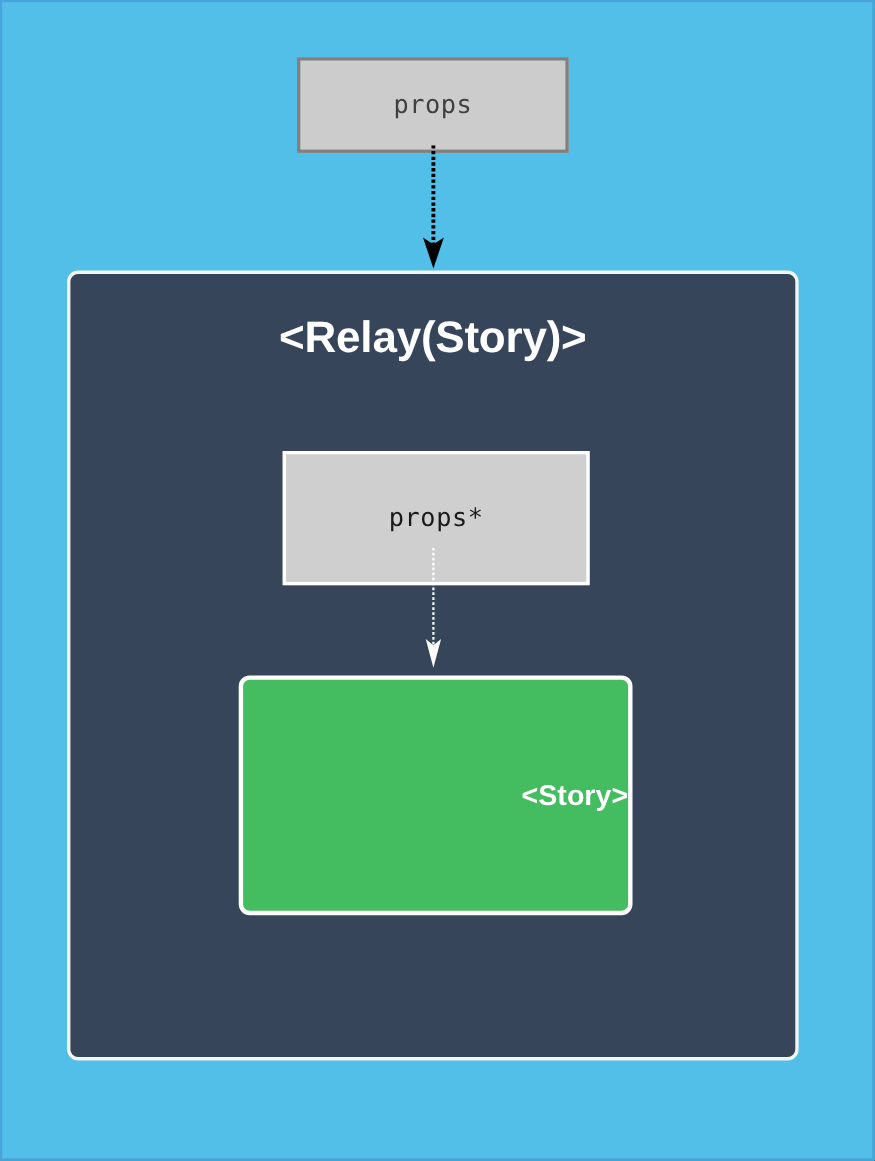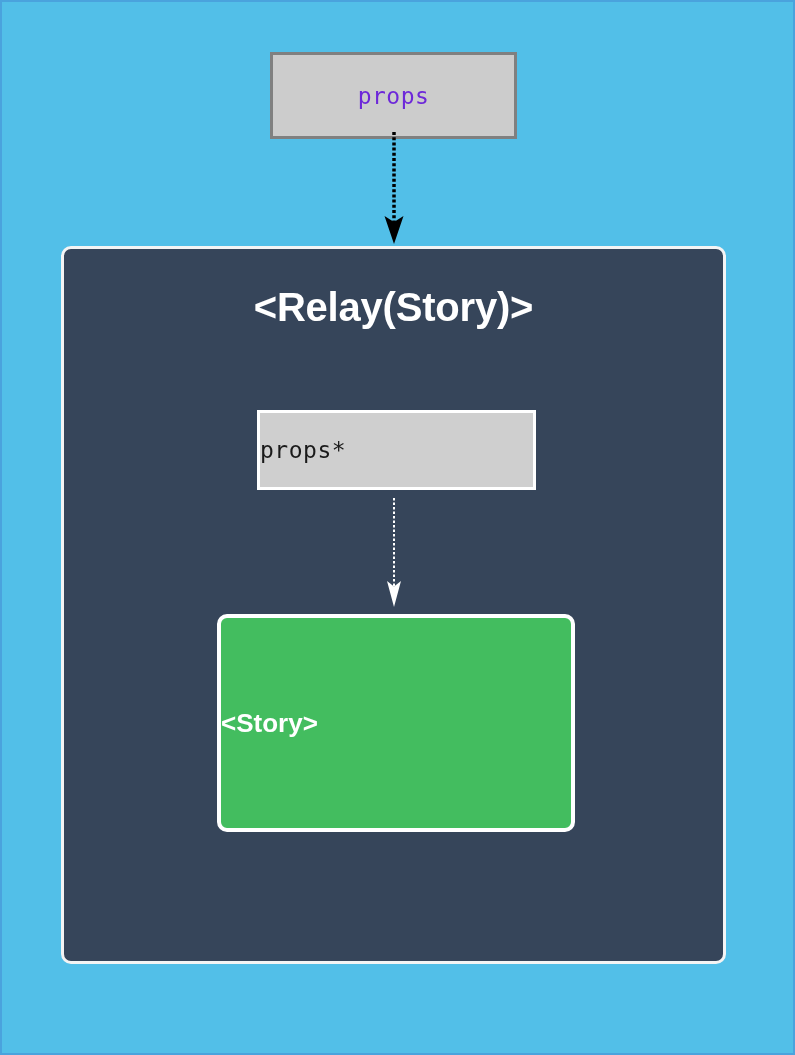--- a/index.html
+++ b/index.html
@@ -33,21 +33,21 @@
     background: #cccccc;
     border: 3px solid #808080;
     box-sizing: border-box;
     display: flex;
     align-items: center;
     justify-content: center;
   }
   .box-props-outer .label {
     font-family: "DejaVu Sans Mono", "Liberation Mono", monospace;
     font-size: 23px;
-    color: #6d28d9;
+    color: #404040;
     letter-spacing: 0.5px;
   }
 
   
   .relay-container {
     position: absolute;
     left: 59px;
     top: 244px;
     width: 665px;
     height: 718px;
@@ -68,27 +68,27 @@
     font-family: "Liberation Sans", sans-serif;
     letter-spacing: -0.2px;
   }
 
   
   .box-props-inner {
     position: absolute;
     left: 193px;
     top: 161px;
     width: 279px;
-    height: 80px;
+    height: 122px;
     background: #cfcfcf;
     border: 3px solid #ffffff;
     box-sizing: border-box;
     display: flex;
     align-items: center;
-    justify-content: flex-start;
+    justify-content: center;
   }
   .box-props-inner .label {
     font-family: "DejaVu Sans Mono", "Liberation Mono", monospace;
     font-size: 23px;
     color: #1a1a1a;
     letter-spacing: 0.5px;
   }
 
   
   .box-story {
@@ -96,21 +96,21 @@
     left: 153px;
     top: 365px;
     width: 358px;
     height: 218px;
     background: #43bd5f;
     border: 4px solid #ffffff;
     border-radius: 10px;
     box-sizing: border-box;
     display: flex;
     align-items: center;
-    justify-content: flex-start;
+    justify-content: flex-end;
   }
   .box-story .label {
     font-size: 26px;
     font-weight: bold;
     color: #ffffff;
     font-family: "Liberation Sans", sans-serif;
   }
 
   
   .arrow-svg {

